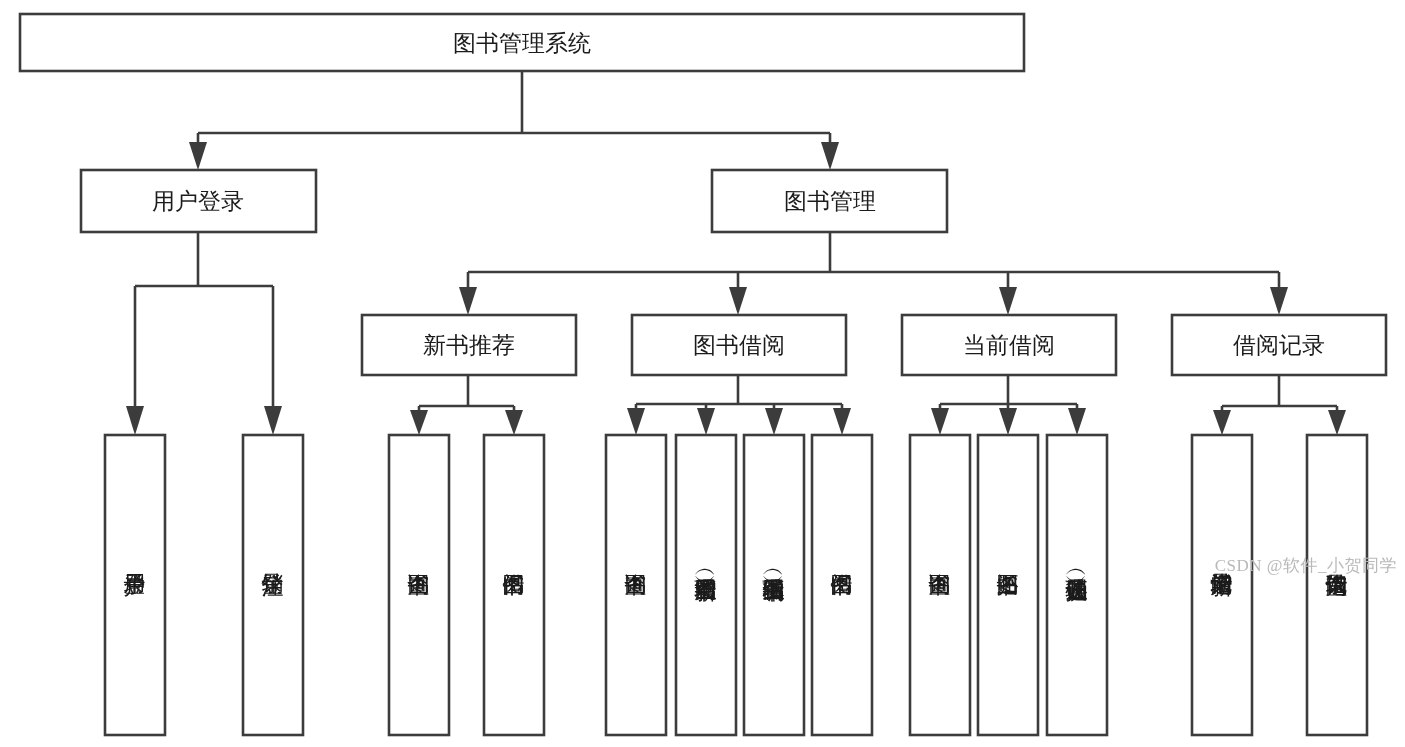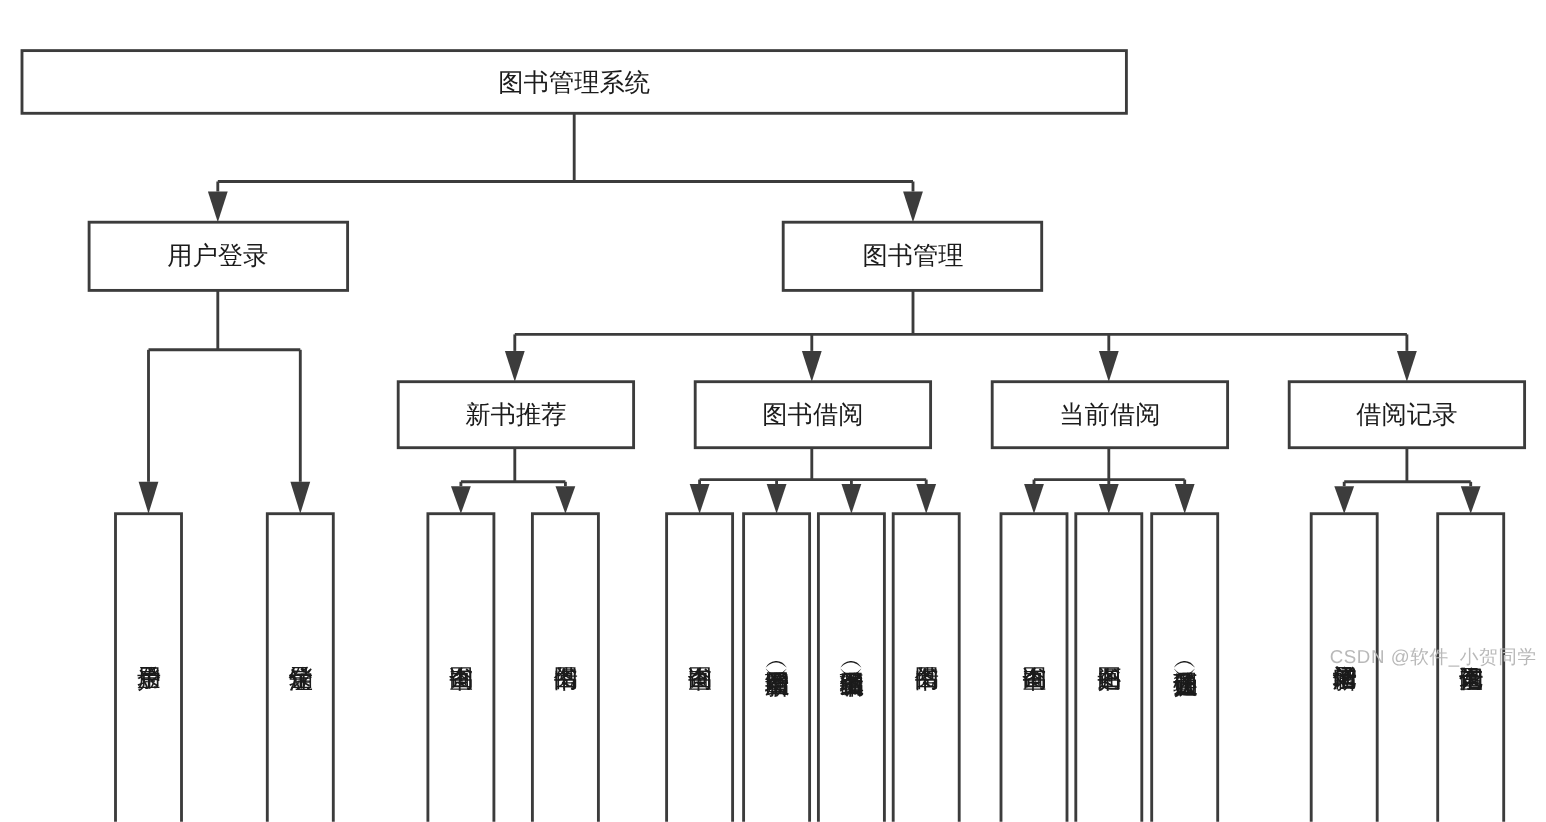--- a/index.html
+++ b/index.html
@@ -11,21 +11,20 @@
     width: 1405px;
     height: 747px;
     font-family: "DejaVu Sans", "Liberation Sans", sans-serif;
     overflow: hidden;
     position: relative;
   }
   #diagram-root {
     position: relative;
     width: 1405px;
     height: 581px;
-    margin-top: 32px;
   }
   svg#flow {
     position: absolute;
     top: 0;
     left: 0;
     width: 1405px;
     height: 747px;
   }
   .node-box {
     fill: #ffffff;
@@ -56,21 +55,21 @@
   .arrow-head {
     fill: #3c3c3c;
     stroke: none;
   }
   .watermark {
     position: absolute;
     right: 8px;
     bottom: 4px;
     color: #b9b9b9;
     font-size: 17px;
-    font-family: Liberation Sans, sans-serif;
+    font-family: Liberation Serif, serif;
     letter-spacing: 0.5px;
     white-space: nowrap;
     user-select: none;
   }
 </style>
 </head>
 <body>
 
 <div id="diagram-root">
 

